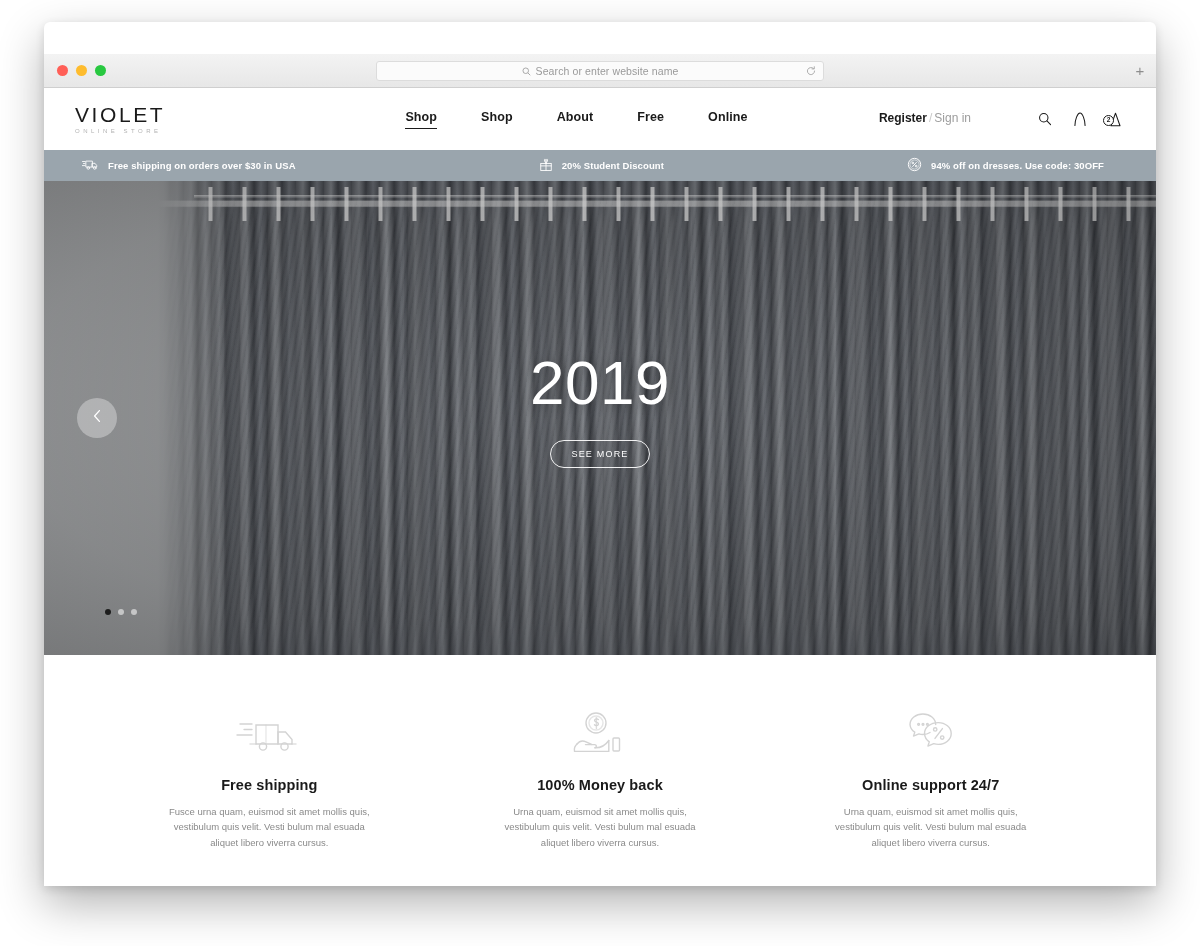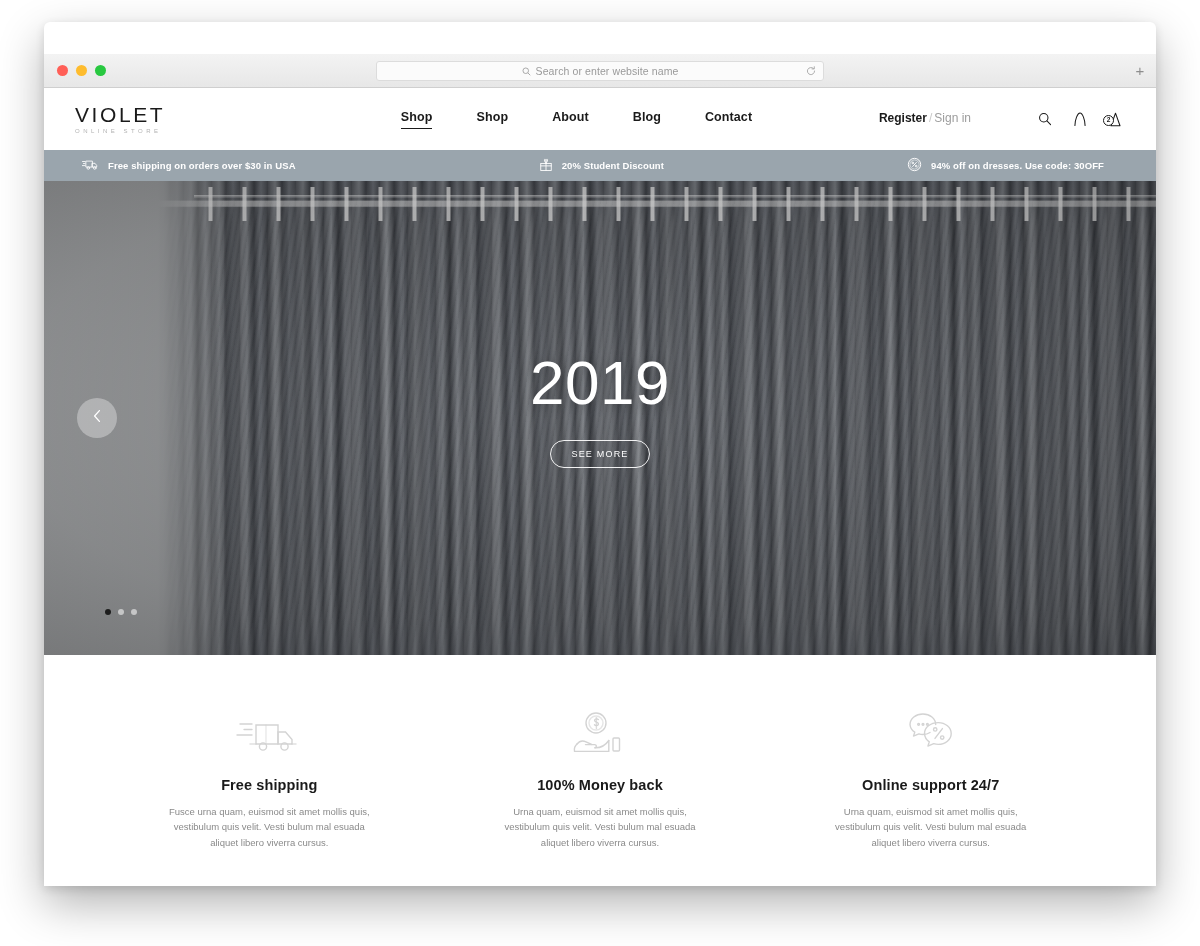--- a/index.html
+++ b/index.html
@@ -461,22 +461,22 @@
     <div class="site-header">
       <div class="logo">
         <div class="logo-name">VIOLET</div>
         <div class="logo-sub">ONLINE STORE</div>
       </div>
 
       <div class="main-nav">
         <a href="#" class="active">Shop</a>
         <a href="#">Shop</a>
         <a href="#">About</a>
-        <a href="#">Blog</a>
-        <a href="#">Contact</a>
+        <a href="#">Free</a>
+        <a href="#">Online</a>
       </div>
 
       <div class="header-right">
         <div class="auth">
           <span class="register">Register</span><span class="slash">/</span><span class="signin">Sign in</span>
         </div>
 
         <div class="icon-btn">
           <svg width="14" height="14" viewBox="0 0 16 16" fill="none" stroke="#1a1a1a" stroke-width="1.2">
             <circle cx="6.6" cy="6.6" r="4.8"></circle>

